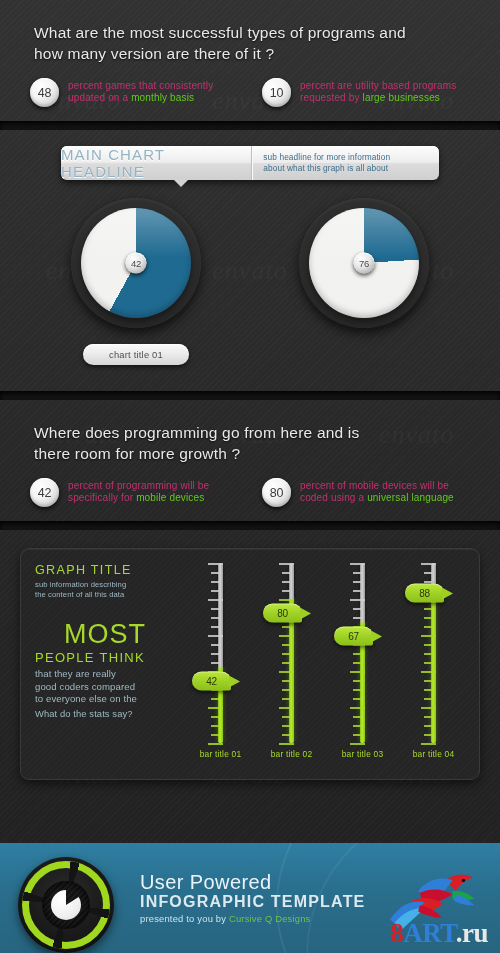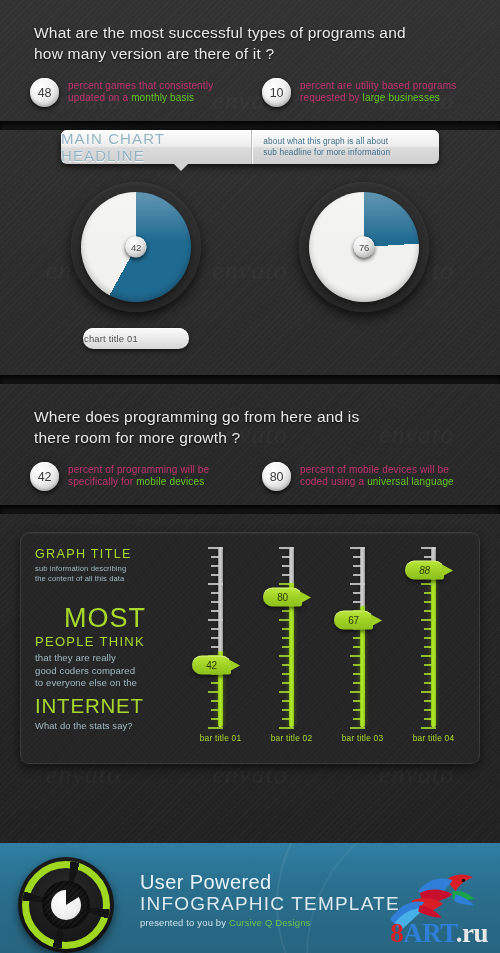--- a/index.html
+++ b/index.html
@@ -58,21 +58,21 @@
     display:flex;align-items:center;justify-content:center;
     font-size:12.5px;color:#3b3b3b;font-weight:400;letter-spacing:-.3px;
   }
   .stat-txt{
     font-size:10px;line-height:12.4px;
     color:#c2316f;letter-spacing:.15px;padding-top:2px;
   }
   .stat-txt .hi{color:#63c91c;}
 
   
-  .headline-wrap{position:relative;z-index:3;display:flex;justify-content:center;padding-top:0;}
+  .headline-wrap{position:relative;z-index:3;display:flex;justify-content:center;padding-top:16px;}
   .headline{
     position:relative;
     display:flex;align-items:stretch;
     width:378px;height:34px;border-radius:6px;
     background:linear-gradient(180deg,#fdfdfd 0%,#ededed 48%,#dcdcdc 52%,#cfcfcf 100%);
     box-shadow:0 3px 6px rgba(0,0,0,.6), inset 0 1px 0 #fff;
   }
   .hl-main{
     flex:1 1 auto;display:flex;align-items:center;justify-content:center;
     font-size:15px;letter-spacing:1.1px;color:#93b3c4;font-weight:300;
@@ -115,21 +115,21 @@
     background:radial-gradient(circle at 36% 30%, #ffffff 0%, #e6e6e6 45%, #b4b4b4 80%, #8d8d8d 100%);
     box-shadow:0 2px 4px rgba(0,0,0,.7), inset 0 1px 1px #fff;
     display:flex;align-items:center;justify-content:center;
     font-size:9.5px;color:#4a4a4a;letter-spacing:-.3px;
   }
   .pie-title{
     margin-top:16px;
     min-width:104px;padding:5px 1px;border-radius:11px;
     background:linear-gradient(180deg,#fbfbfb 0%,#eaeaea 50%,#d6d6d6 100%);
     box-shadow:0 2px 4px rgba(0,0,0,.6), inset 0 1px 0 #fff;
-    font-size:9.4px;color:#4f4f4f;text-align:left;letter-spacing:.2px;
+    font-size:9.4px;color:#4f4f4f;text-align:center;letter-spacing:.2px;
   }
 
   
   .divider{height:9px;background:linear-gradient(180deg,#0f0f0f,#151515);box-shadow:inset 0 2px 5px rgba(0,0,0,.9);}
 
   
   .graph-panel{
     position:relative;z-index:3;
     margin:18px 20px 0;height:230px;border-radius:9px;
     background-color:#252525;
@@ -216,21 +216,21 @@
     box-shadow:inset 0 0 8px rgba(0,0,0,.9);
     display:flex;align-items:center;justify-content:center;z-index:2;
   }
   .logo-pac{
     width:30px;height:30px;border-radius:50%;
     background:radial-gradient(circle at 38% 32%,#fff 0%,#f0f0f0 60%,#d8d8d8 100%);
     clip-path:polygon(50% 50%, 100% 18%, 100% 100%, 0 100%, 0 0, 50% 0);
   }
   .f-text{position:absolute;left:140px;top:28px;color:#eaf4f8;}
   .f-t1{font-size:20px;font-weight:300;letter-spacing:.4px;}
-  .f-t2{font-size:19px;font-weight:400;letter-spacing:1.2px;color:#dceaf0;margin-top:-1px;}
+  .f-t2{font-size:16px;font-weight:700;letter-spacing:1.2px;color:#dceaf0;margin-top:-1px;}
   .f-t3{font-size:9.4px;color:#cfe3eb;margin-top:2px;letter-spacing:.2px;}
   .f-t3 .brand{color:#6fc24a;}
   .parrot{position:absolute;right:18px;top:14px;width:112px;height:78px;}
   .credit{
     position:absolute;right:12px;bottom:4px;
     font-family:"Liberation Serif",serif;font-weight:bold;font-size:27px;letter-spacing:-.5px;
   }
   .credit .c8{color:#d81f26;}
   .credit .cA{color:#2f7fd8;}
   .credit .cru{color:#e8e8e8;}
@@ -297,22 +297,22 @@
       </div>
     </div>
   </div>
 
   <div class="divider" style="margin-top:14px;"></div>
 
   <div class="headline-wrap">
     <div class="headline">
       <div class="hl-main">MAIN CHART HEADLINE</div>
       <div class="hl-sub">
+        <div>sub headline for more information</div>
         <div>about what this graph is all about</div>
-        <div>sub headline for more information</div>
       </div>
       <div class="hl-tail"></div>
     </div>
   </div>
 
   <div class="pies">
     <div class="pie-unit">
       <div class="pie-outer">
         <div class="pie" id="pie0" style="background: conic-gradient(rgb(31, 106, 145) 0deg, rgb(31, 106, 145) 208.8deg, rgb(242, 242, 240) 208.8deg, rgb(242, 242, 240) 360deg);">
           <div class="pie-knob">42</div>
@@ -366,21 +366,20 @@
         <div>sub information describing</div>
         <div>the content of all this data</div>
       </div>
       <div class="g-most">MOST</div>
       <div class="g-people">PEOPLE  THINK</div>
       <div class="g-body">
         <div>that they are really</div>
         <div>good coders compared</div>
         <div>to everyone else on the</div>
       </div>
-      <div class="g-net">INTERNET</div>
       <div class="g-ask">What do the stats say?</div>
     </div>
 
     <div class="graph-right" id="gauges">
         <div class="gauge">
           <div class="gauge-track">
             <div class="gauge-fill" style="height: 75.6px;"></div>
             <div class="ticks">
               <div class="tick maj on" style="top: 180px;"></div>
               <div class="tick min on" style="top: 171px;"></div>
@@ -488,21 +487,21 @@
               <div class="tick min on" style="top: 63px;"></div>
               <div class="tick min on" style="top: 54px;"></div>
               <div class="tick min on" style="top: 45px;"></div>
               <div class="tick maj on" style="top: 36px;"></div>
               <div class="tick min on" style="top: 27px;"></div>
               <div class="tick min" style="top: 18px;"></div>
               <div class="tick min" style="top: 9px;"></div>
               <div class="tick maj" style="top: 0px;"></div>
             </div>
           </div>
-          <div class="pin" style="top: 23px; font-style: italic;">88</div>
+          <div class="pin" style="top: 30px;">88</div>
           <div class="bar-label">bar title 04</div>
         </div>
       </div>
   </div>
 
   <div class="footer">
     <div class="logo">
       <div class="logo-ring"></div>
       <div class="logo-core">
         <div class="logo-pac"></div>

